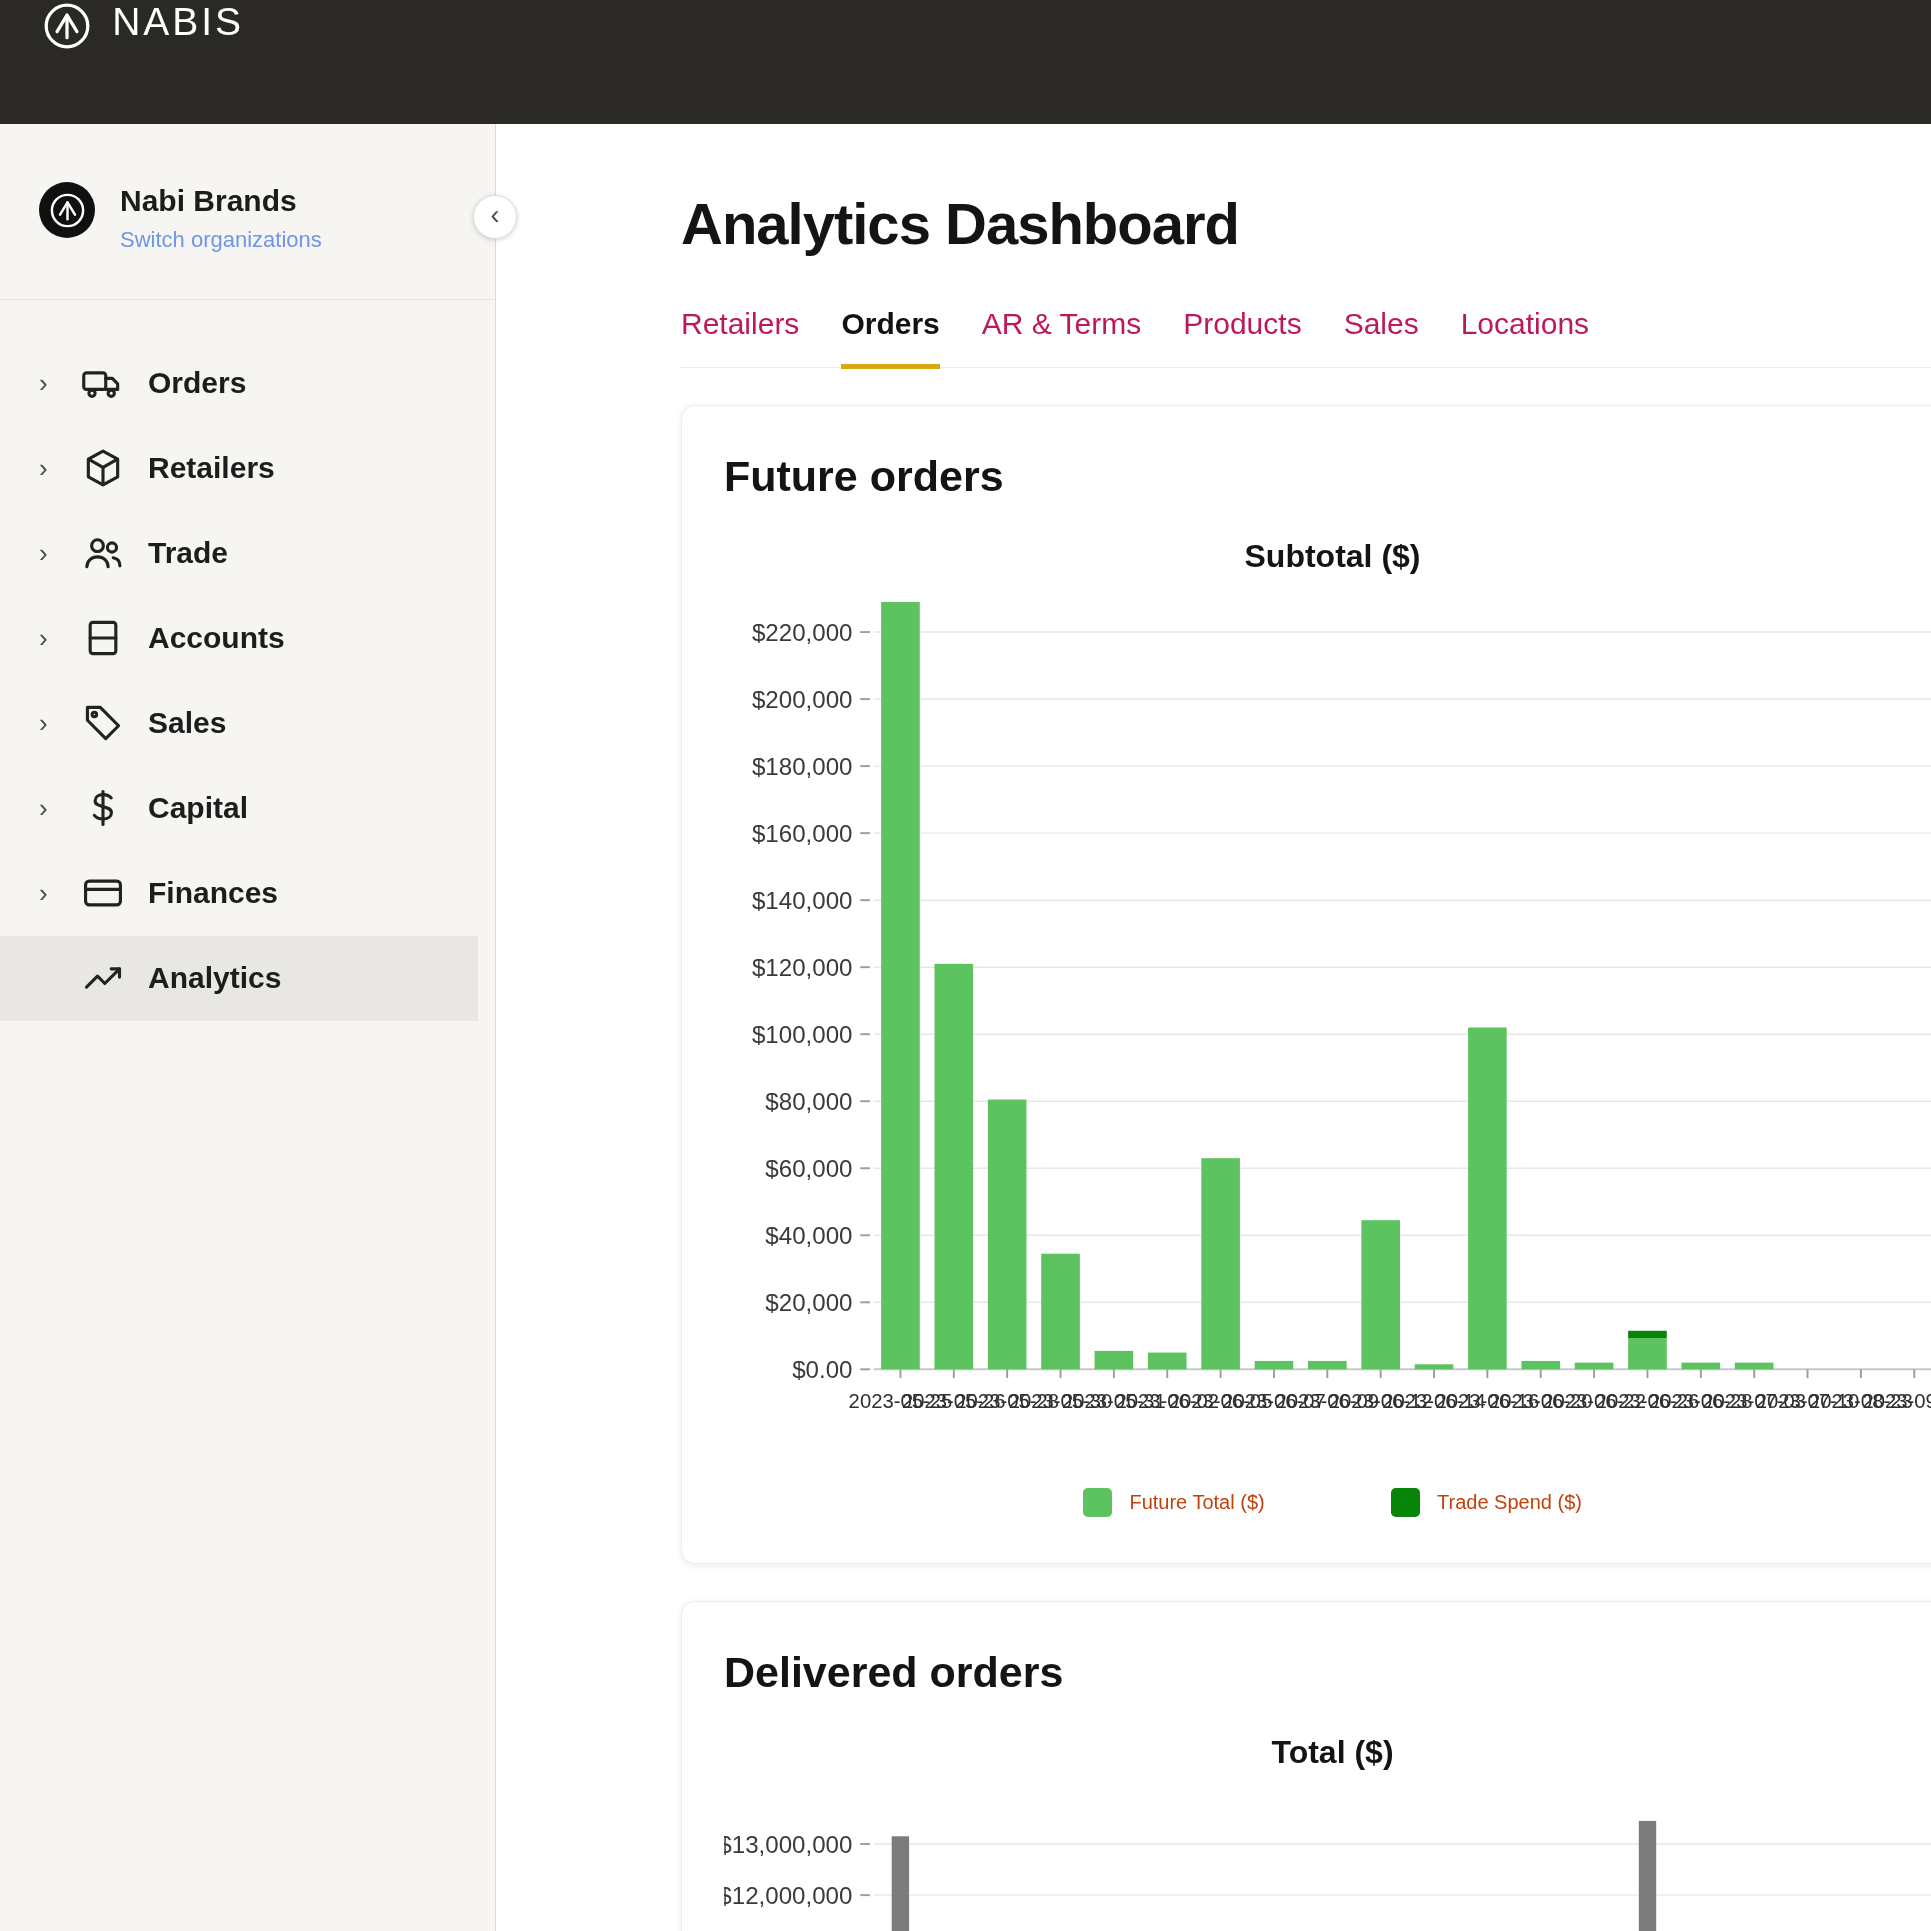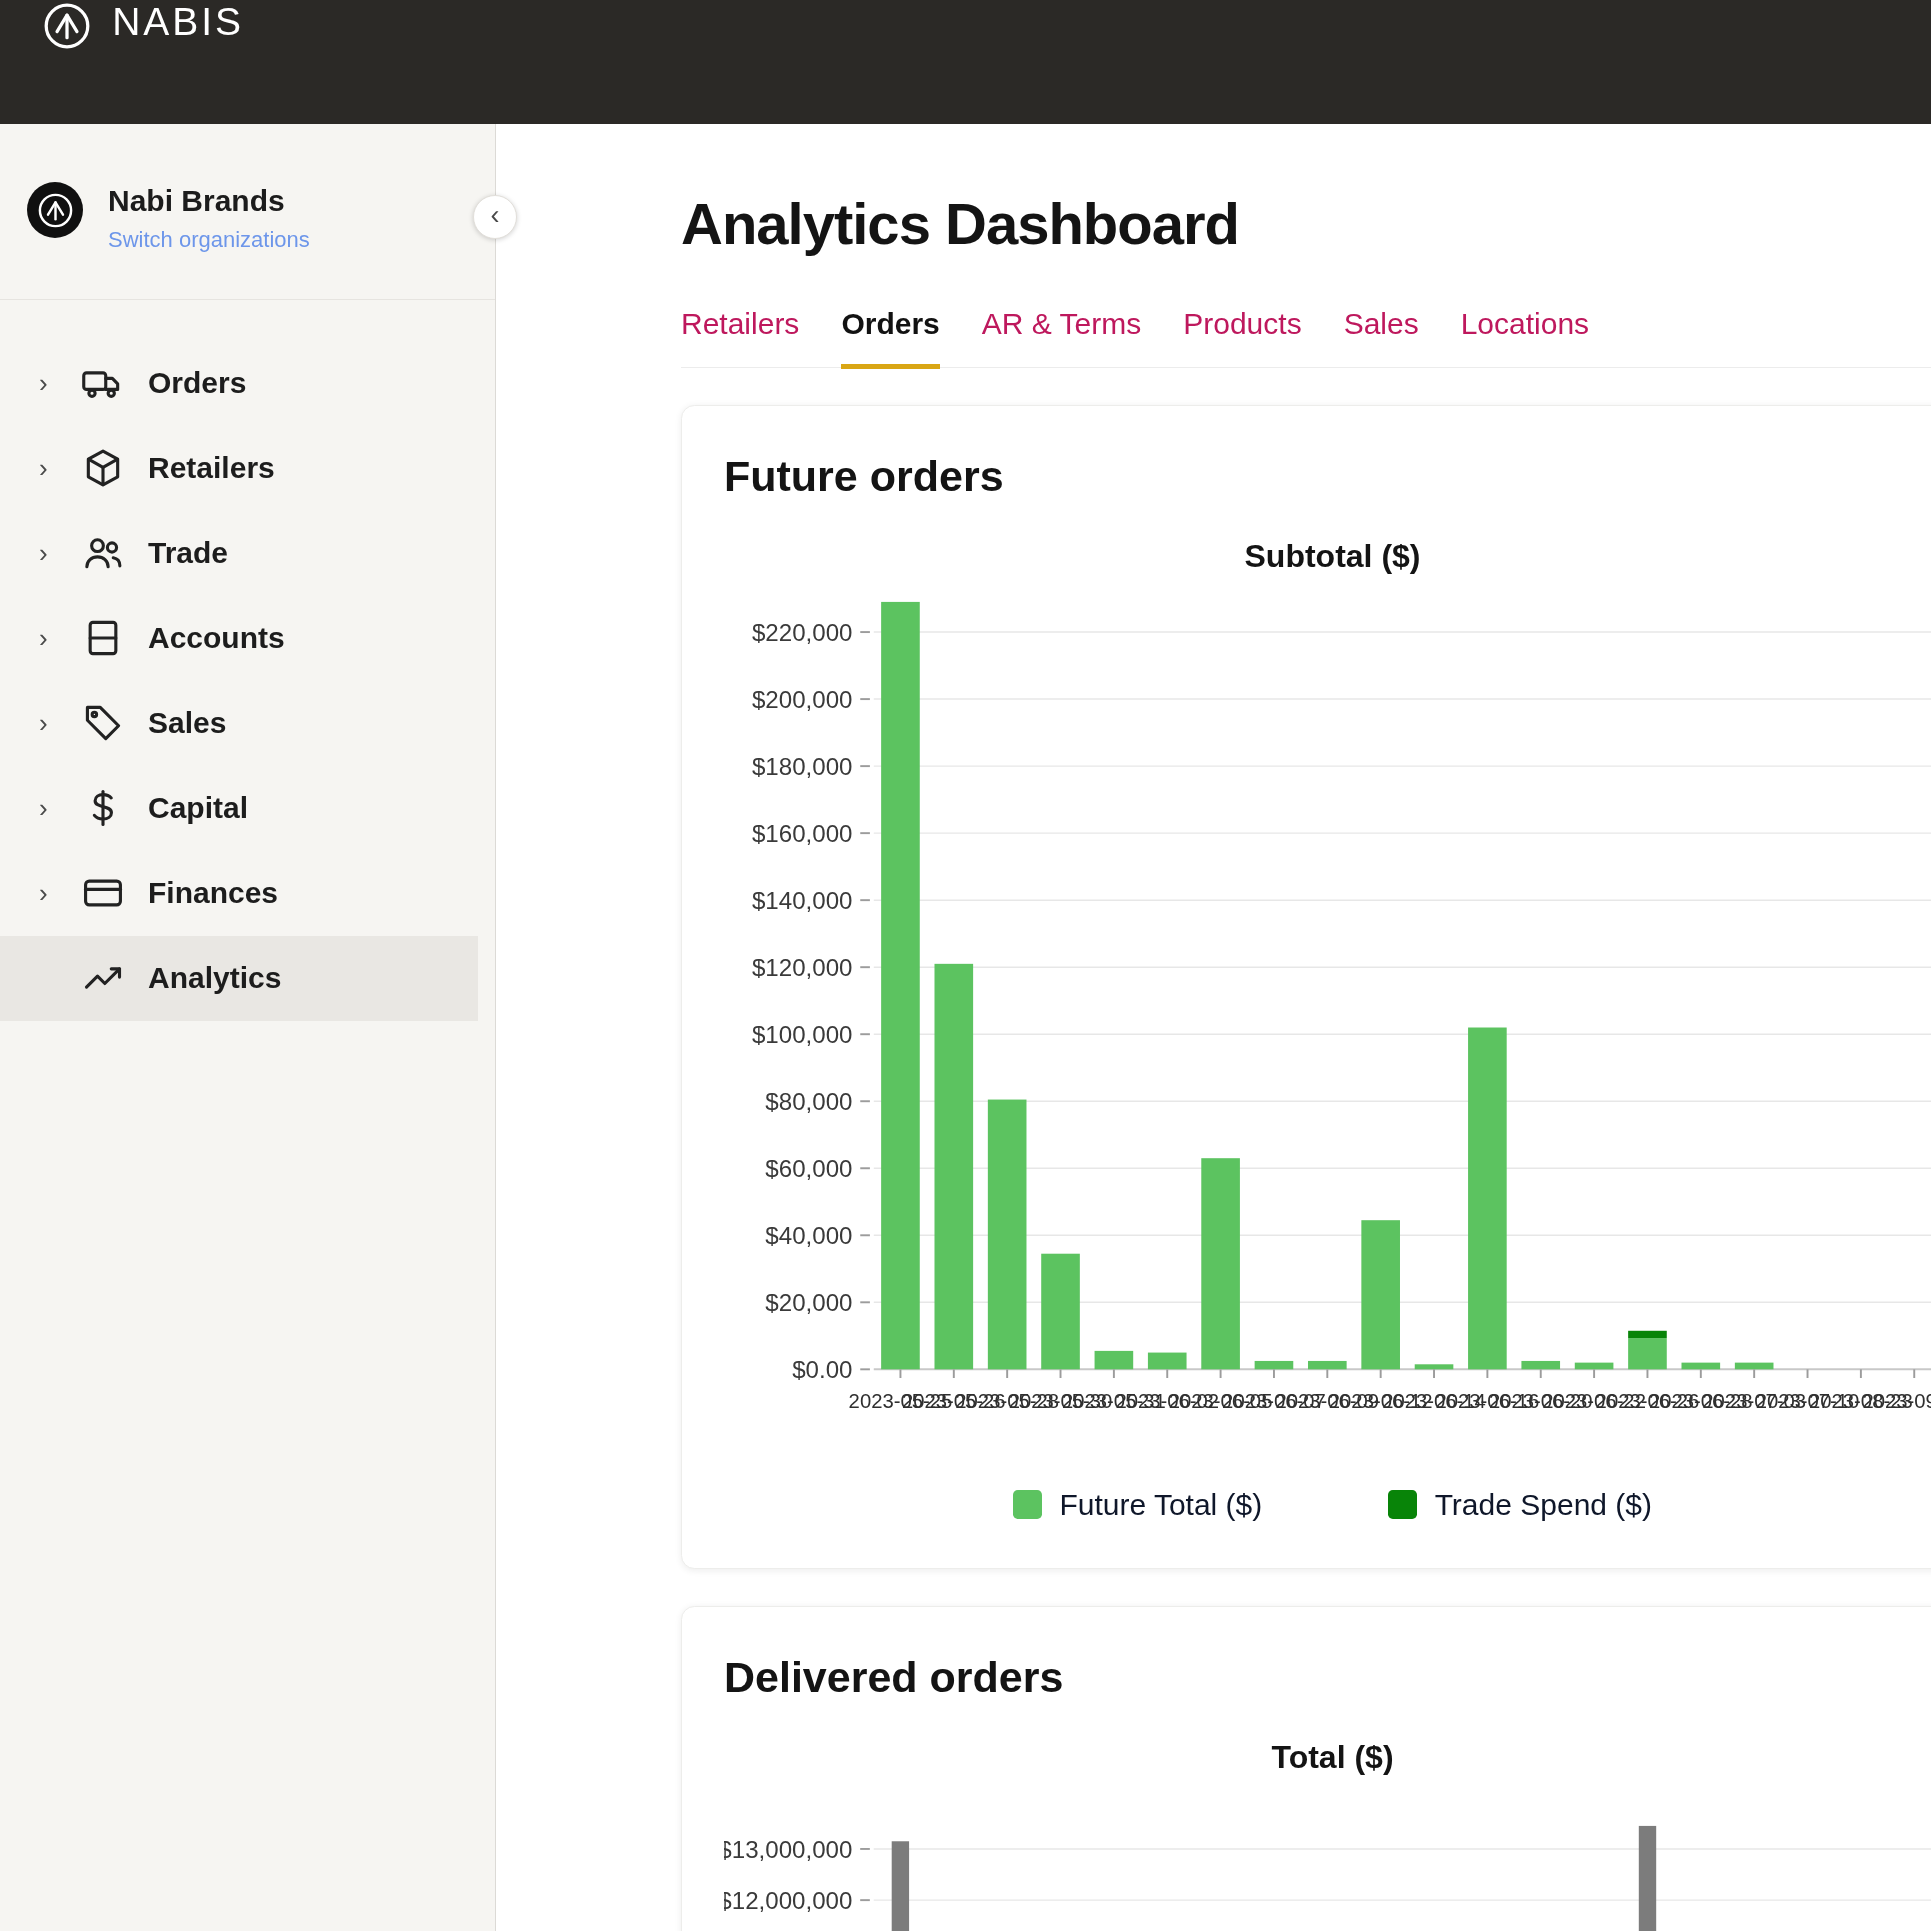--- a/index.html
+++ b/index.html
@@ -6,21 +6,21 @@
   html,body{width:1931px;height:1931px;overflow:hidden;background:#fff;
     font-family:"Liberation Sans","DejaVu Sans",sans-serif;color:#222}
 
   .topbar{position:absolute;top:0;left:0;width:1931px;height:124px;background:#2b2926;
     display:flex;padding-left:41px;gap:19.3px;z-index:3}
   .topbar .logo{width:52px;height:52px;display:flex}
   .brand{color:#fff;font-size:39px;font-weight:500;letter-spacing:2.9px}
 
   .sidebar{position:absolute;top:124px;left:0;width:496px;height:1807px;background:#f6f5f2;
     border-right:1.9px solid #dcdad6;z-index:2}
-  .org{position:relative;padding:58px 29px 46px 27px;border-bottom:1px solid #e6e4e0;display:flex;gap:25px}
+  .org{position:relative;padding:58px 29px 46px 39px;border-bottom:1px solid #e6e4e0;display:flex;gap:25px}
   .avatar{width:56px;height:56px;border-radius:50%;background:#101010;display:flex;
     align-items:center;justify-content:center;flex:0 0 56px}
   .avatar svg{width:39px;height:39px}
   .org-name{font-size:30px;font-weight:700;color:#1c1c1c;margin-bottom:8.7px;margin-top:1.9px}
   .switch-link{font-size:22px;color:#6d96ea;text-decoration:none;display:block;cursor:pointer}
   .collapse-btn{position:absolute;top:71px;right:-22px;width:44px;height:44px;border-radius:50%;
     background:#fff;border:1px solid #e2dfda;box-shadow:0 1px 4.8px rgba(0,0,0,.18);font-size:27px;
     color:#4a4a4a;display:flex;align-items:center;justify-content:center;cursor:pointer;font-family:inherit;
     padding-bottom:3.9px}
   .nav{padding-top:41px}
@@ -40,21 +40,21 @@
 
   .card{width:1305px;background:#fff;border:1px solid #ededeb;border-radius:13.5px;
     box-shadow:0 1.9px 7.7px rgba(0,0,0,.07);padding:46px 42px;margin-top:37px}
   .card-title{font-size:43px;font-weight:700;color:#141414}
   .chart-title{font-size:32px;font-weight:700;text-align:center;width:1217px;margin-top:37px;color:#141414}
   svg.chart{display:block;margin-top:13.5px;font-family:inherit}
   svg.chart2{margin-top:39px}
   .legend{display:flex;justify-content:center;gap:126px;margin-top:25px;width:1217px}
   .legend-item{display:flex;align-items:center;gap:17.4px}
   .swatch{width:29px;height:29px;border-radius:4.8px}
-  .legend-label{font-size:30px;color:#0f172a}
+  .legend-label{font-size:20px;color:#c2410c}
 </style>
 </head>
 <body>
 
 <header class="topbar">
   <span class="logo">
     <svg viewBox="0 0 24 24" fill="none" stroke="#fff" stroke-width="1.5" stroke-linecap="round" stroke-linejoin="round">
       <circle cx="12" cy="12" r="9.6"></circle>
         <path d="M7.4 14.6L12 7l4.6 7.6"></path>
         <path d="M12 7v10.4"></path>

